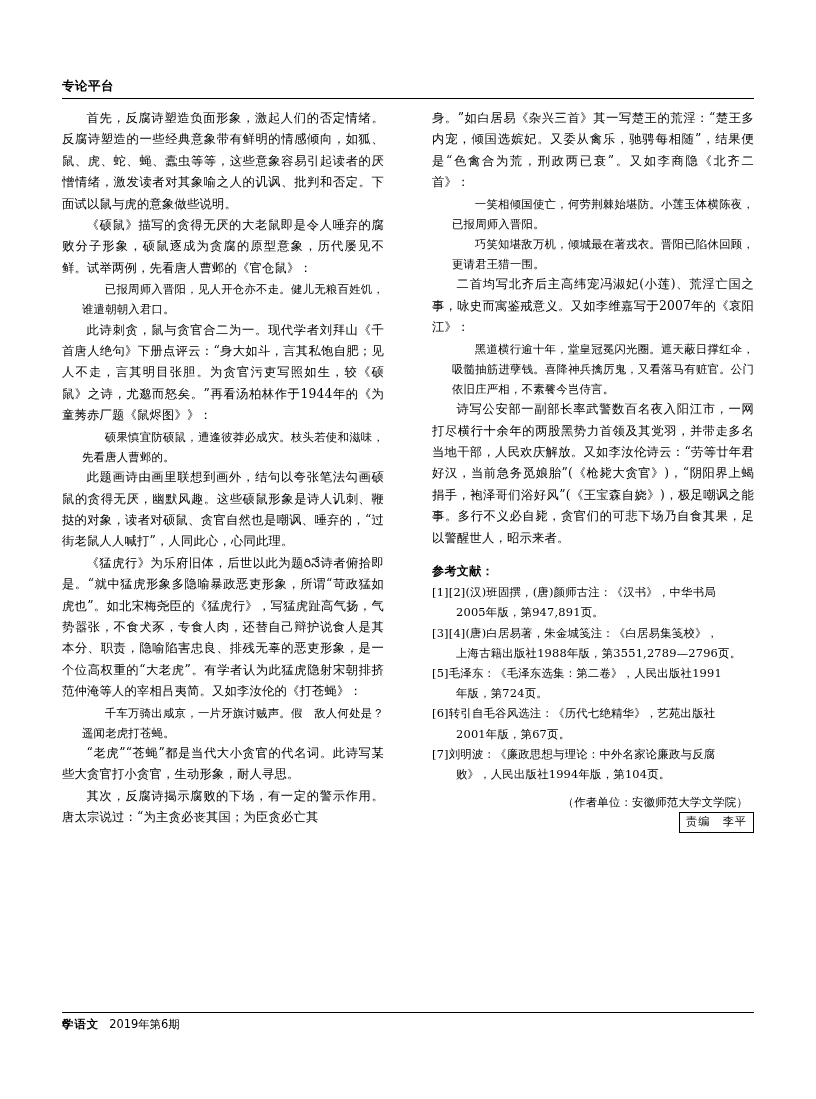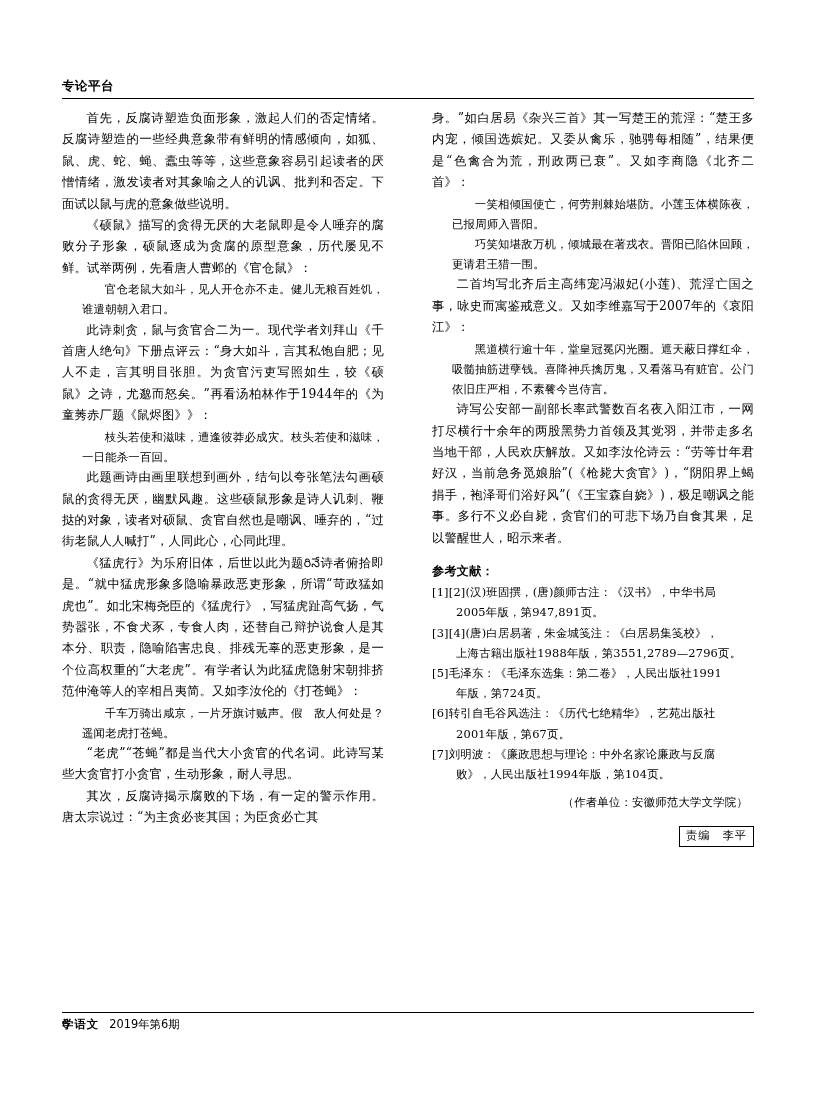--- a/index.html
+++ b/index.html
@@ -96,21 +96,20 @@
   }
   p.affil {
     font-size: 11.4px;
     line-height: 20.2px;
     text-indent: 0;
     text-align: right;
     margin-top: 8px;
     padding-right: 6px;
   }
   .editor-box {
-    margin-top: 14px;
     display: flex;
     justify-content: flex-end;
   }
   .editor-inner {
     border: 1px solid #000;
     font-size: 11.2px;
     font-family: "DejaVu Sans", "Liberation Sans", sans-serif;
     padding: 1px 6px 2px 6px;
     letter-spacing: 1px;
     line-height: 16px;
@@ -161,23 +160,23 @@
   <div class="header">
     <div class="header-title">专论平台</div>
     <div class="header-rule"></div>
   </div>
 
   <div class="columns">
 
     <div class="col">
       <p class="indent">首先，反腐诗塑造负面形象，激起人们的否定情绪。反腐诗塑造的一些经典意象带有鲜明的情感倾向，如狐、鼠、虎、蛇、蝇、蠹虫等等，这些意象容易引起读者的厌憎情绪，激发读者对其象喻之人的讥讽、批判和否定。下面试以鼠与虎的意象做些说明。</p>
       <p class="indent">《硕鼠》描写的贪得无厌的大老鼠即是令人唾弃的腐败分子形象，硕鼠逐成为贪腐的原型意象，历代屡见不鲜。试举两例，先看唐人曹邺的《官仓鼠》：</p>
-      <p class="quote">官仓老鼠大如斗，见人开仓亦不走。健儿无粮百姓饥，谁遣朝朝入君口。</p>
+      <p class="quote">已报周师入晋阳，见人开仓亦不走。健儿无粮百姓饥，谁遣朝朝入君口。</p>
       <p class="indent">此诗刺贪，鼠与贪官合二为一。现代学者刘拜山《千首唐人绝句》下册点评云：“身大如斗，言其私饱自肥；见人不走，言其明目张胆。为贪官污吏写照如生，较《硕鼠》之诗，尤邈而怒矣。”再看汤柏林作于1944年的《为童莠赤厂题《鼠烬图》》：</p>
-      <p class="quote">枝头若使和滋味，遭逢彼莽必成灾。枝头若使和滋味，一日能杀一百回。</p>
+      <p class="quote">硕果慎宜防硕鼠，遭逢彼莽必成灾。枝头若使和滋味，先看唐人曹邺的。</p>
       <p class="indent">此题画诗由画里联想到画外，结句以夸张笔法勾画硕鼠的贪得无厌，幽默风趣。这些硕鼠形象是诗人讥刺、鞭挞的对象，读者对硕鼠、贪官自然也是嘲讽、唾弃的，“过街老鼠人人喊打”，人同此心，心同此理。</p>
       <p class="indent">《猛虎行》为乐府旧体，后世以此为题రినే诗者俯拾即是。“就中猛虎形象多隐喻暴政恶吏形象，所谓“苛政猛如虎也”。如北宋梅尧臣的《猛虎行》，写猛虎趾高气扬，气势嚣张，不食犬豕，专食人肉，还替自己辩护说食人是其本分、职责，隐喻陷害忠良、排残无辜的恶吏形象，是一个位高权重的“大老虎”。有学者认为此猛虎隐射宋朝排挤范仲淹等人的宰相吕夷简。又如李汝伦的《打苍蝇》：</p>
       <p class="quote">千车万骑出咸京，一片牙旗讨贼声。假　敌人何处是？遥闻老虎打苍蝇。</p>
       <p class="indent">“老虎”“苍蝇”都是当代大小贪官的代名词。此诗写某些大贪官打小贪官，生动形象，耐人寻思。</p>
       <p class="indent">其次，反腐诗揭示腐败的下场，有一定的警示作用。唐太宗说过：“为主贪必丧其国；为臣贪必亡其</p>
     </div>
 
     <div class="col">
       <p>身。”如白居易《杂兴三首》其一写楚王的荒淫：“楚王多内宠，倾国选嫔妃。又委从禽乐，驰骋每相随”，结果便是“色禽合为荒，刑政两已衰”。又如李商隐《北齐二首》：</p>
       <p class="quote">一笑相倾国使亡，何劳荆棘始堪防。小莲玉体横陈夜，已报周师入晋阳。</p>

